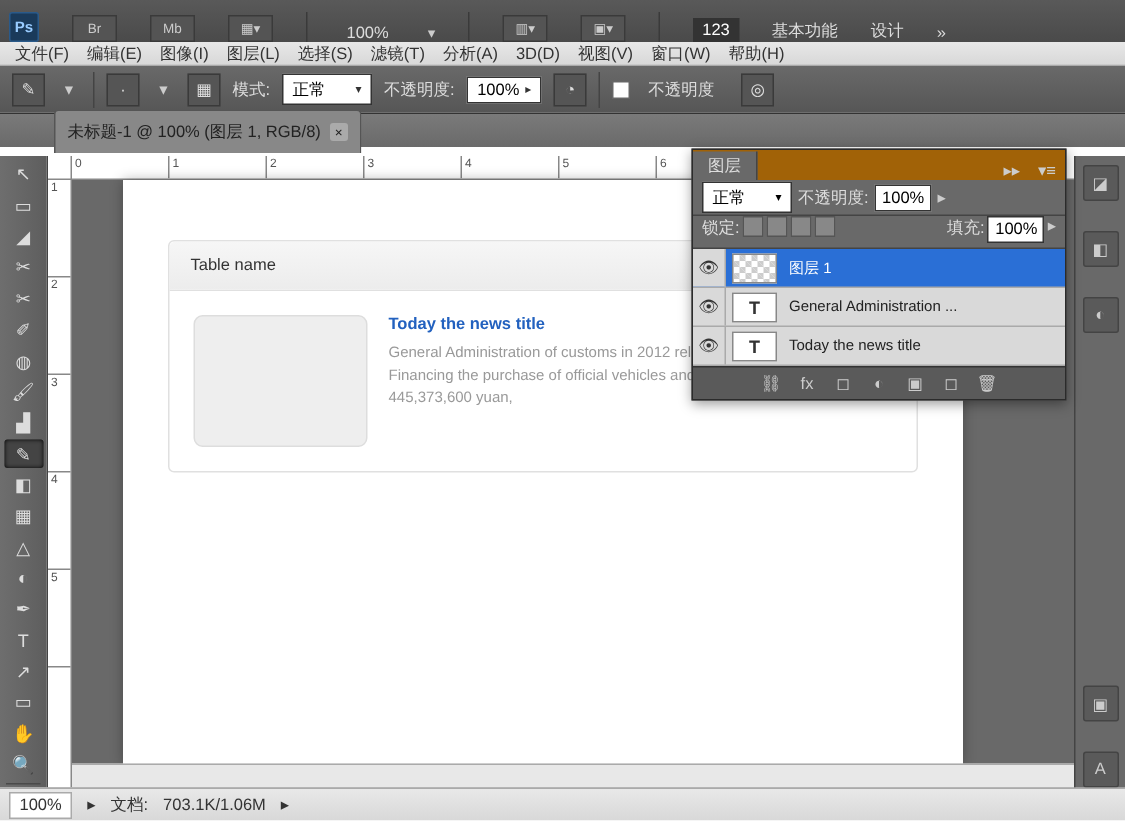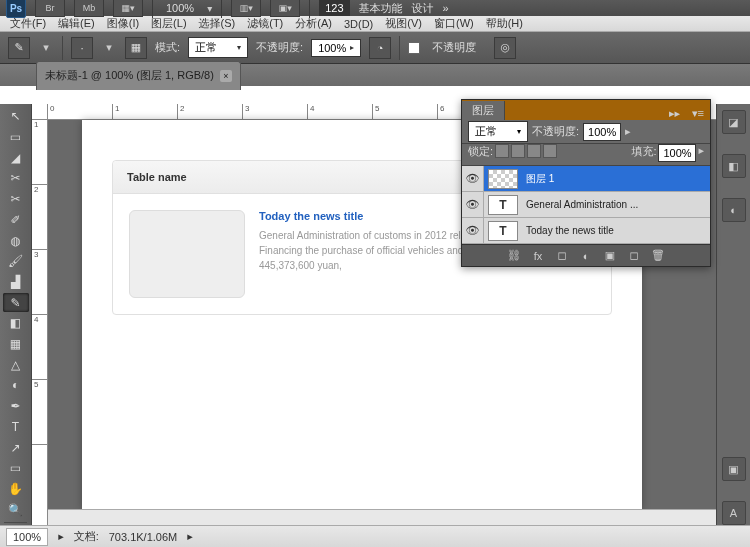--- a/index.html
+++ b/index.html
@@ -1,17 +1,17 @@
 <!DOCTYPE html>
 <html><head>
 <meta charset="utf-8">
 <style>
 *{margin:0;padding:0;box-sizing:border-box;font-family:"Microsoft YaHei",Arial,sans-serif;font-size:11px}
 body{background:#fff;width:750px;height:547px;overflow:hidden;position:relative}
-.app-bar{height:16px;background:linear-gradient(#595959,#4a4a4a);display:flex;align-items:center;padding:0 6px;gap:9px;color:#ddd}
+.app-bar{height:28px;background:linear-gradient(#595959,#4a4a4a);display:flex;align-items:flex-end;padding:0 6px;gap:22px;color:#ddd}
 .ps-logo{width:20px;height:20px;background:#1a3a5a;border:1px solid #2a5a8a;border-radius:2px;display:flex;align-items:center;justify-content:center;font-weight:bold;color:#9cf;font-size:10px}
 .app-btn{height:18px;padding:0 4px;background:#545454;border:1px solid #3a3a3a;display:flex;align-items:center;color:#ccc;font-size:9px}
 .app-btn.w30{width:30px;justify-content:center}
 .app-sep{width:1px;height:20px;background:#3a3a3a}
 .zoom-val{color:#ddd;padding:0 4px}
 .btn-123{background:#333;color:#fff;padding:2px 6px}
 .watermark{position:absolute;right:6px;top:4px;color:#888;display:flex;gap:4px;align-items:center}
 .watermark .tag{background:#666;border:1px solid #888;padding:1px 4px;border-radius:2px;color:#ddd;font-size:9px}
 .menu-bar{height:16px;background:linear-gradient(#e8e8e8,#d8d8d8);display:flex;align-items:center;padding:0 4px;border-bottom:1px solid #aaa}
 .menu-item{padding:2px 6px;color:#333;cursor:default}
@@ -31,21 +31,21 @@
 .tool.sel{background:#444;box-shadow:inset 0 0 3px #000}
 .tool-sep{height:1px;background:#4a4a4a;margin:2px 4px}
 .canvas-wrap{flex:1;background:#696969;position:relative;overflow:hidden}
 .ruler-h{position:absolute;top:0;left:16px;right:0;height:16px;background:#fff;border-bottom:1px solid #888;display:flex;overflow:hidden}
 .ruler-v{position:absolute;top:16px;left:0;bottom:0;width:16px;background:#fff;border-right:1px solid #888}
 .ruler-corner{position:absolute;top:0;left:0;width:16px;height:16px;background:#fff;border-right:1px solid #888;border-bottom:1px solid #888}
 .ruler-h .tick{flex:0 0 65px;border-right:1px solid #888;font-size:8px;color:#555;padding-left:2px;position:relative}
 .ruler-v .tick{height:65px;border-bottom:1px solid #888;font-size:8px;color:#555;padding-left:2px}
 .canvas{position:absolute;top:16px;left:50px;width:560px;height:390px;background:#fff;box-shadow:0 0 8px rgba(0,0,0,.3)}
 .card{margin:40px 30px;border:1px solid #e0e0e0;border-radius:4px}
-.card-hdr{background:linear-gradient(#f6f6f6,#ececec);padding:10px 14px;border-bottom:1px solid #e0e0e0;font-weight:bold;color:#333;border-radius:4px 4px 0 0}
+.card-hdr{background:linear-gradient(#f6f6f6,#ececec);padding:10px 14px;border-bottom:1px solid #e0e0e0;font-weight:normal;color:#333;border-radius:4px 4px 0 0}
 .card-body{padding:16px;display:flex;gap:14px}
 .thumb{width:116px;height:88px;background:#eee;border:1px solid #ddd;border-radius:6px}
 .news-col{flex:1}
 .news-title{color:#2261bf;font-weight:bold;margin-bottom:6px}
 .news-text{color:#999;line-height:1.5;font-size:10px}
 .scrollbar-h{position:absolute;bottom:0;left:16px;right:0;height:16px;background:#e8e8e8;border-top:1px solid #aaa}
 .status-bar{position:absolute;bottom:0;left:0;right:0;height:22px;background:linear-gradient(#e8e8e8,#d8d8d8);display:flex;align-items:center;padding:0 6px;gap:10px;border-top:1px solid #aaa;color:#333}
 .status-zoom{background:#fff;border:1px solid #aaa;padding:2px 6px}
 
 .layers-panel{position:absolute;top:99px;left:461px;width:250px;background:#696969;border:1px solid #2b2b2b;z-index:10;box-shadow:0 2px 8px rgba(0,0,0,.4)}

